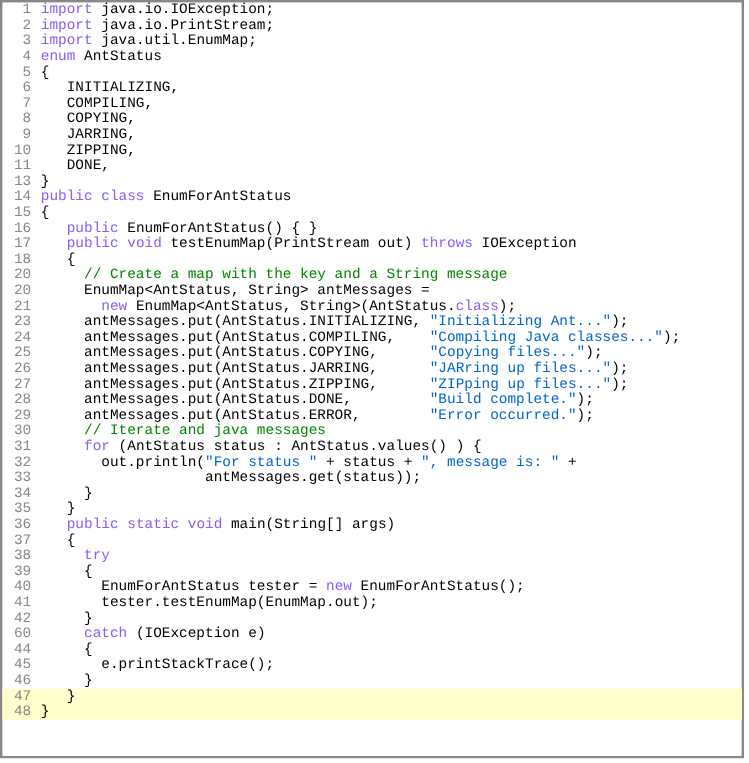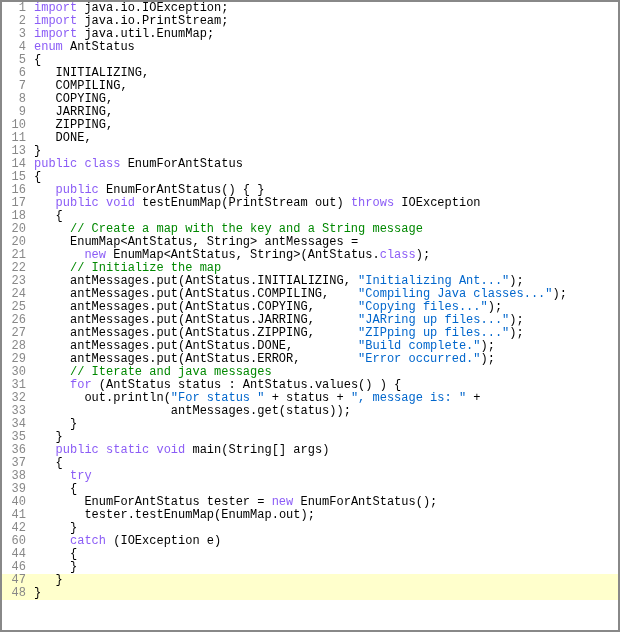--- a/index.html
+++ b/index.html
@@ -124,24 +124,20 @@
         </tr>
         <tr class="row">
           <td class="ln">20</td>
           <td class="code"><span class="plain">     EnumMap</span><span class="plain">&lt;</span><span class="plain">AntStatus</span><span class="plain">,</span><span class="plain"> String</span><span class="plain">&gt;</span><span class="plain"> antMessages </span><span class="plain">=</span></td>
         </tr>
         <tr class="row">
           <td class="ln">21</td>
           <td class="code"><span class="plain">       </span><span class="kw">new</span><span class="plain"> EnumMap</span><span class="plain">&lt;</span><span class="plain">AntStatus</span><span class="plain">,</span><span class="plain"> String</span><span class="plain">&gt;</span><span class="plain">(</span><span class="plain">AntStatus</span><span class="plain">.</span><span class="kw">class</span><span class="plain">)</span><span class="plain">;</span></td>
         </tr>
         <tr class="row">
-          <td class="ln">22</td>
-          <td class="code"><span class="plain">     </span><span class="com">// Initialize the map</span></td>
-        </tr>
-        <tr class="row">
           <td class="ln">23</td>
           <td class="code"><span class="plain">     antMessages</span><span class="plain">.</span><span class="plain">put</span><span class="plain">(</span><span class="plain">AntStatus</span><span class="plain">.</span><span class="plain">INITIALIZING</span><span class="plain">,</span><span class="plain"> </span><span class="str">"Initializing Ant..."</span><span class="plain">)</span><span class="plain">;</span></td>
         </tr>
         <tr class="row">
           <td class="ln">24</td>
           <td class="code"><span class="plain">     antMessages</span><span class="plain">.</span><span class="plain">put</span><span class="plain">(</span><span class="plain">AntStatus</span><span class="plain">.</span><span class="plain">COMPILING</span><span class="plain">,</span><span class="plain">    </span><span class="str">"Compiling Java classes..."</span><span class="plain">)</span><span class="plain">;</span></td>
         </tr>
         <tr class="row">
           <td class="ln">25</td>
           <td class="code"><span class="plain">     antMessages</span><span class="plain">.</span><span class="plain">put</span><span class="plain">(</span><span class="plain">AntStatus</span><span class="plain">.</span><span class="plain">COPYING</span><span class="plain">,</span><span class="plain">      </span><span class="str">"Copying files..."</span><span class="plain">)</span><span class="plain">;</span></td>
@@ -214,20 +210,24 @@
           <td class="ln">42</td>
           <td class="code"><span class="plain">     </span><span class="plain">}</span></td>
         </tr>
         <tr class="row">
           <td class="ln">60</td>
           <td class="code"><span class="plain">     </span><span class="kw">catch</span><span class="plain"> </span><span class="plain">(</span><span class="plain">IOException e</span><span class="plain">)</span></td>
         </tr>
         <tr class="row">
           <td class="ln">44</td>
           <td class="code"><span class="plain">     </span><span class="plain">{</span></td>
+        </tr>
+        <tr class="row">
+          <td class="ln">45</td>
+          <td class="code"><span class="plain">       e</span><span class="plain">.</span><span class="plain">printStackTrace</span><span class="plain">(</span><span class="plain">)</span><span class="plain">;</span></td>
         </tr>
         <tr class="row">
           <td class="ln">46</td>
           <td class="code"><span class="plain">     </span><span class="plain">}</span></td>
         </tr>
         <tr class="row hl-end">
           <td class="ln">47</td>
           <td class="code hl-end"><span class="plain">   </span><span class="plain">}</span></td>
         </tr>
         <tr class="row hl-end">

